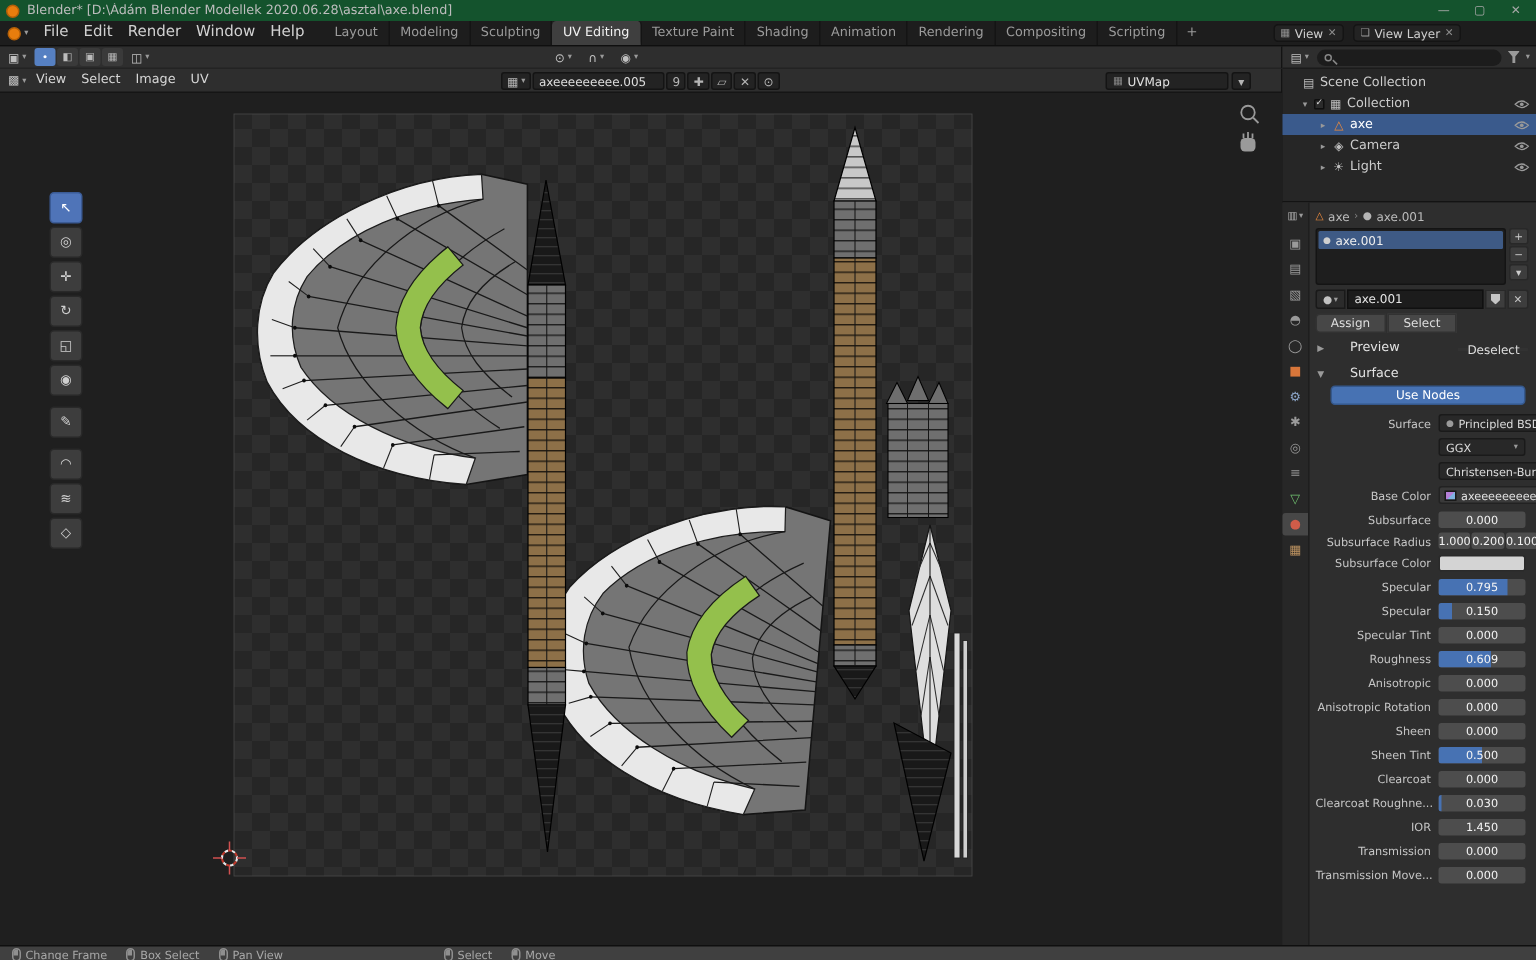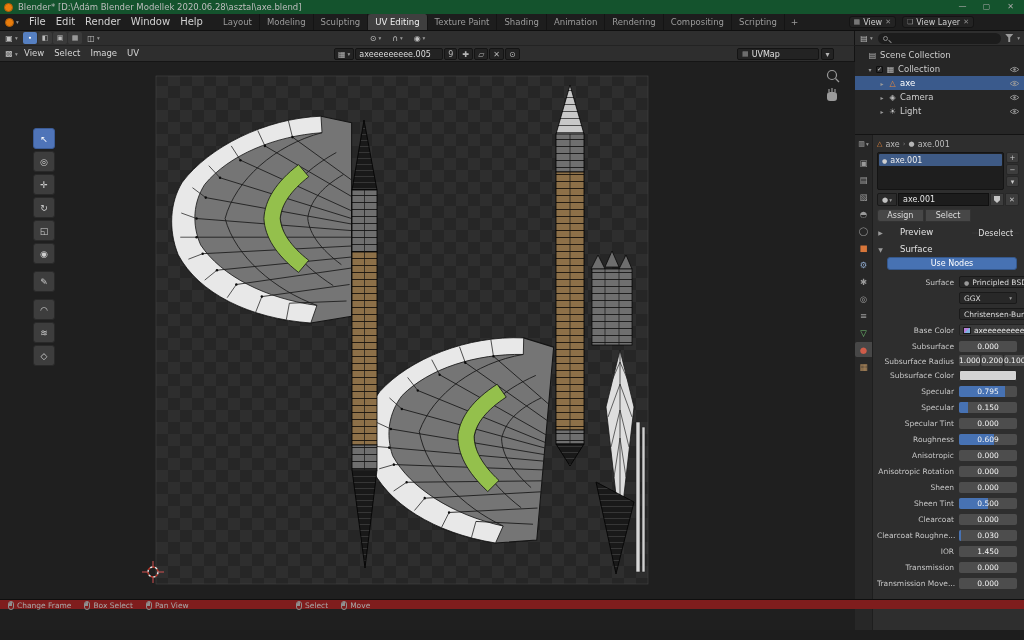--- a/index.html
+++ b/index.html
@@ -105,21 +105,21 @@
 .texw{height:12px;background:#3a3a3a;border:1px solid #222;border-radius:2px;display:flex;align-items:center;gap:3px;padding:0 3px;font-size:7.5px;color:#e2e2e2;}
 .texw .tname{flex:1;white-space:nowrap;overflow:hidden;}
 .tex-icon{width:8px;height:7px;background:linear-gradient(135deg,#b580d8 50%,#7fb2e0 50%);border:1px solid #191919;flex:0 0 auto;}
 .stack{display:flex;flex-direction:row;gap:1px;}
 .numf{height:11px;background:#4d4d4d;border-radius:2px;text-align:center;line-height:11px;font-size:7.5px;color:#f2f2f2;}
 .swatch{height:11px;background:#d4d4d4;border-radius:2px;border:1px solid #2a2a2a;display:block;}
 .vrow{align-items:flex-start;height:auto;padding:1px 0;}
 .vrow .plabel{padding-top:2px;}
 
 
-.statusbar{left:0;top:599px;width:1024px;height:10px;background:#7f1d1d;border-top:1px solid #0f0f0f;}
+.statusbar{left:0;top:630px;width:1024px;height:10px;background:#404040;border-top:1px solid #0f0f0f;}
 .hints{position:absolute;top:0;display:flex;gap:13px;height:10px;align-items:center;}
 .hint{display:flex;align-items:center;font-size:7.5px;color:#a8a8a8;}
 .mouseico{width:6px;height:9px;border:1px solid #8f8f8f;border-radius:3px;margin-right:3px;position:relative;}
 .mouseico::before{content:"";position:absolute;left:0;top:0;width:3px;height:4px;background:#8f8f8f;border-radius:2px 0 0 0;}
 .stats{position:absolute;right:6px;top:0;height:10px;line-height:10px;font-size:7.5px;color:#909090;white-space:nowrap;}
 </style>
 </head>
 <body>
 
 <div class="screen">

